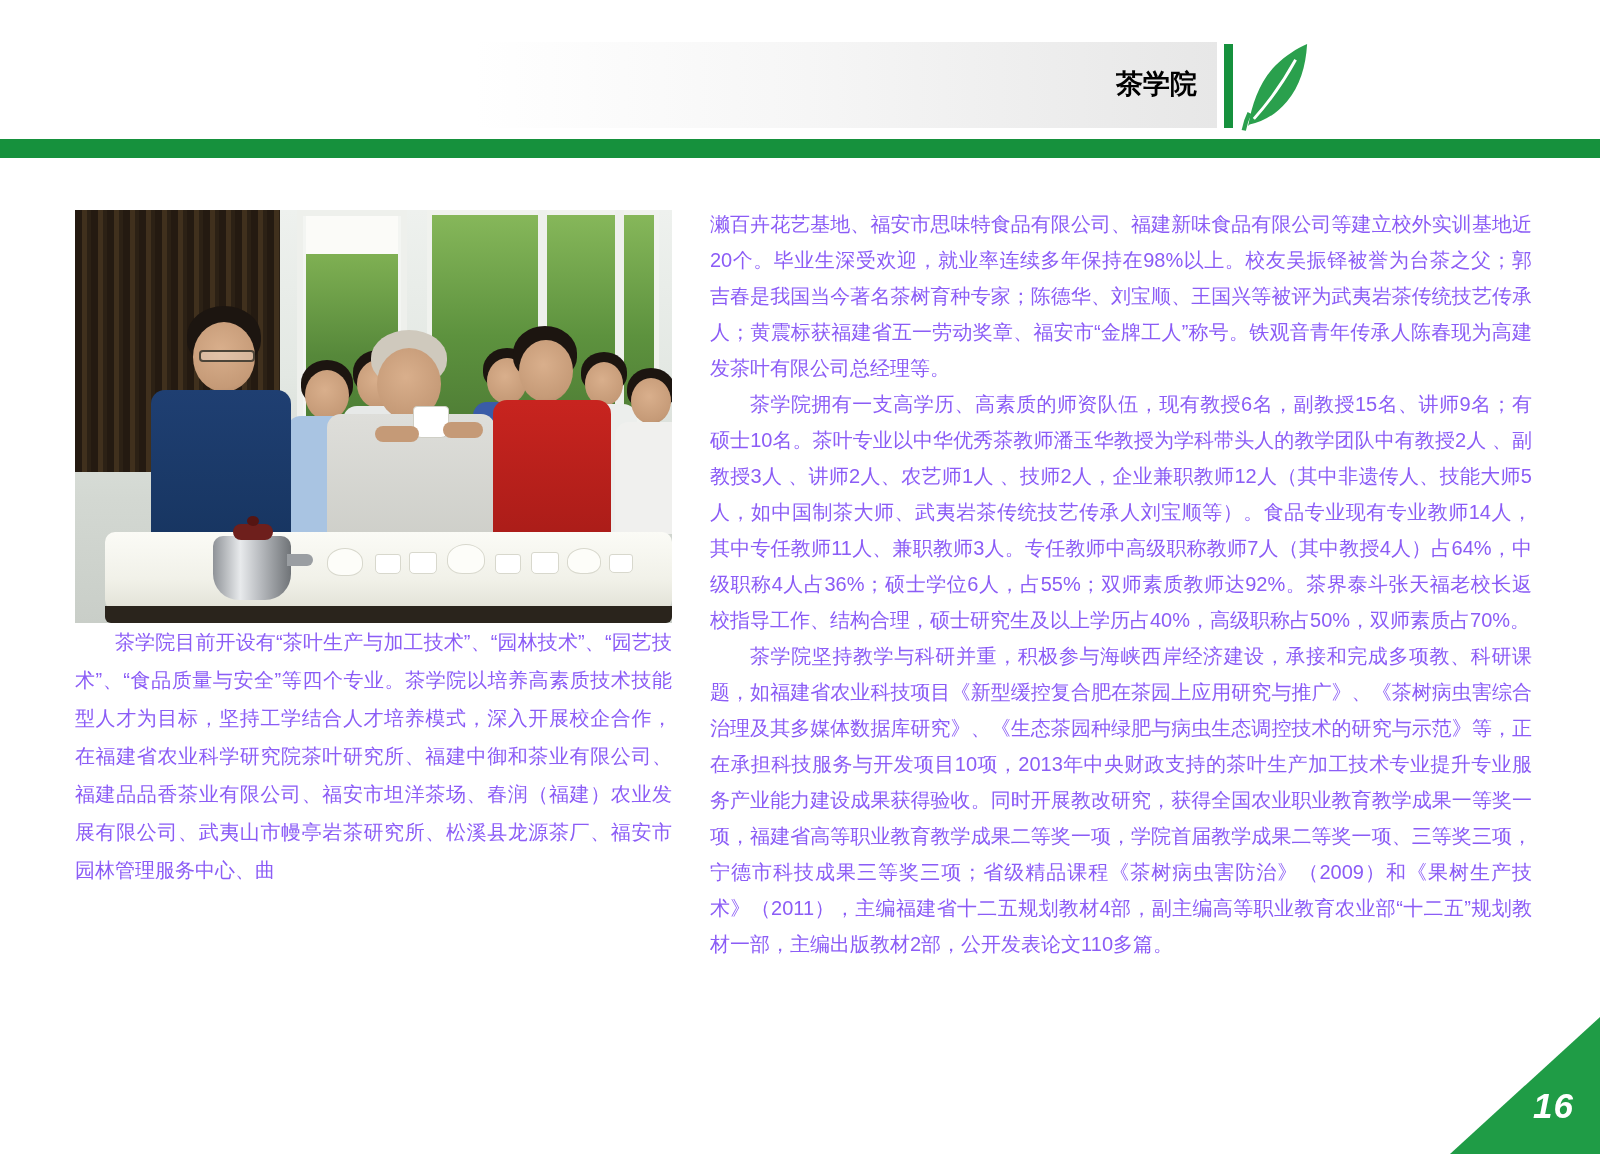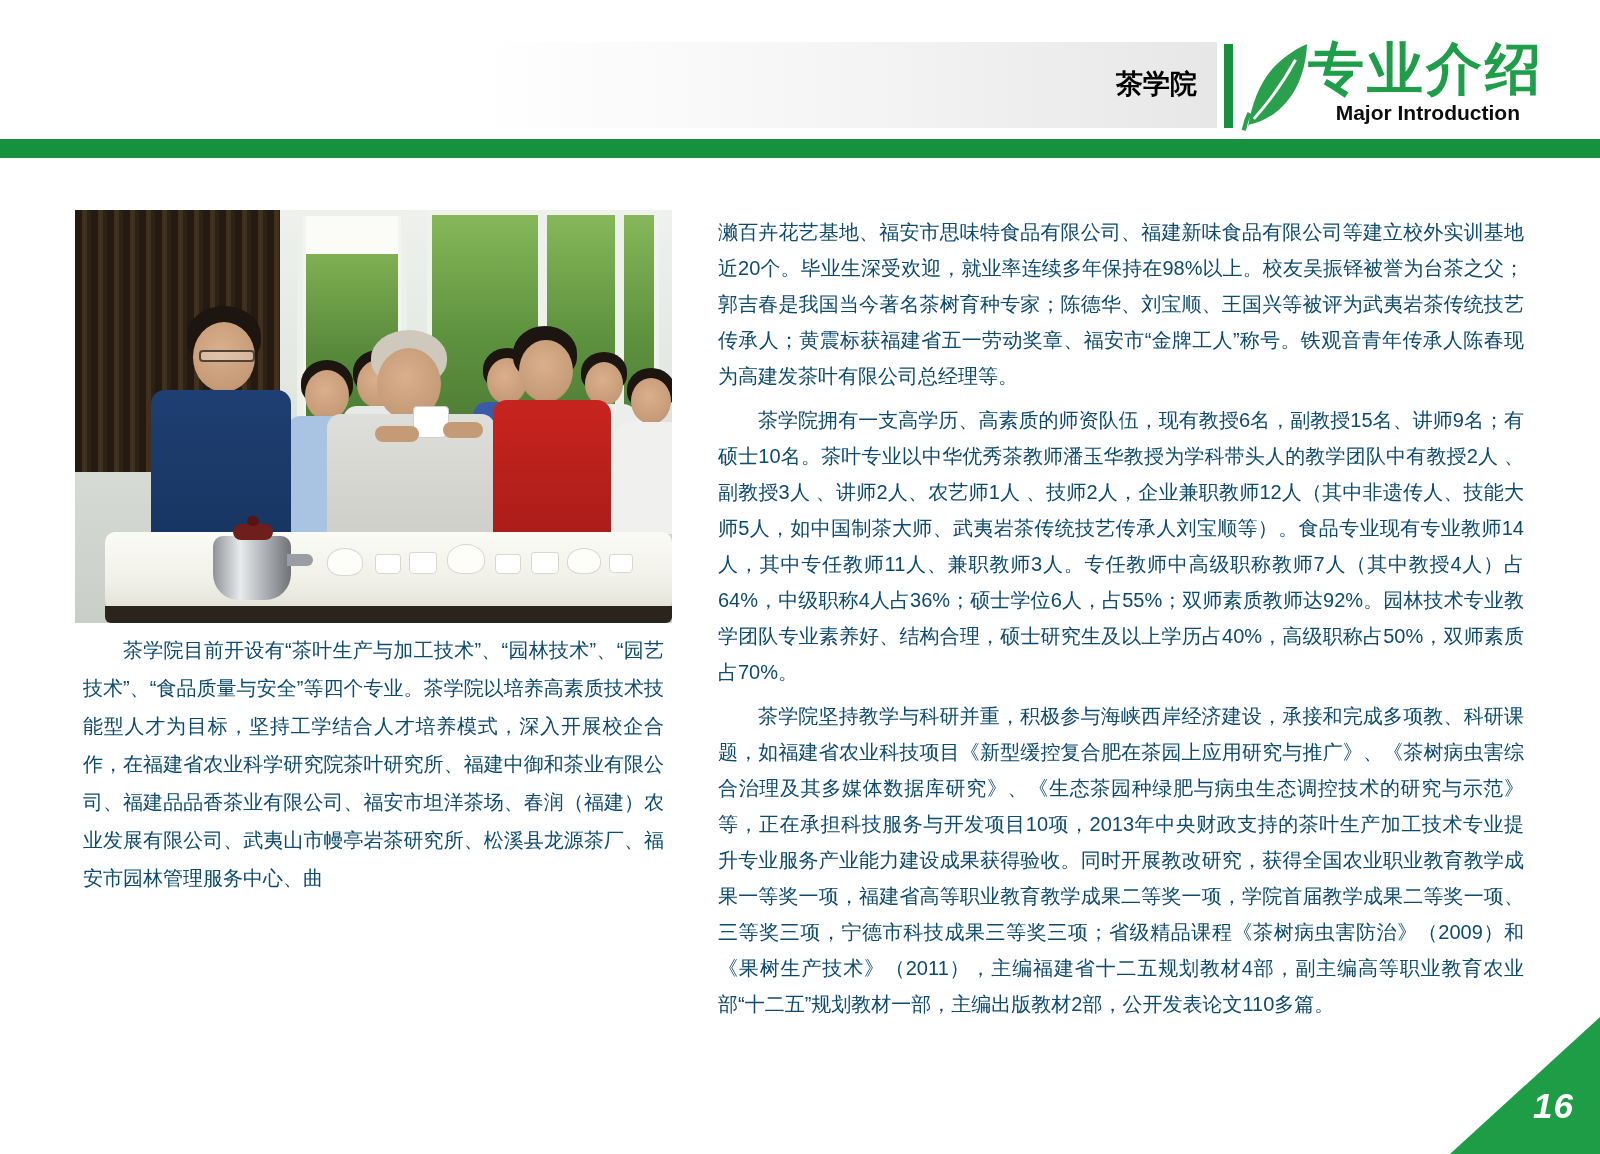--- a/index.html
+++ b/index.html
@@ -19,21 +19,21 @@
   .hdr-divider{position:absolute;left:1224px;top:44px;width:9px;height:84px;background:#16913d;}
   .hdr-leaf{position:absolute;left:1238px;top:36px;width:72px;height:98px;}
   .hdr-logo{position:absolute;left:1308px;top:40px;width:212px;text-align:right;}
   .hdr-logo-cn{font-size:56px;font-weight:bold;color:#1f9e4a;letter-spacing:3px;line-height:1.05;white-space:nowrap;}
   .hdr-logo-en{font-size:21px;font-weight:bold;color:#0d0d0d;line-height:1.1;margin-top:2px;}
   .hdr-bar{position:absolute;left:0;top:139px;width:1600px;height:19px;background:#16913d;}
   
   .col-left{position:absolute;left:75px;top:210px;width:597px;}
   .col-right{position:absolute;left:710px;top:206px;width:822px;}
   .body-text p{
-    margin:8px;font-size:20px;line-height:38px;color:#0c4a6e;
+    margin:0;font-size:20px;line-height:38px;color:#8b5cf6;
     text-align:justify;text-justify:inter-ideograph;
   }
   .col-right .body-text p{line-height:36px;}
   .indent{text-indent:2em;}
   .caption{
     width:100%;text-align:center;font-size:17px;color:#3a3a3a;
     margin:6px 0 8px 0;line-height:1.4;
   }
   
   .photo{
@@ -80,24 +80,20 @@
 
   <div class="hdr-band">
     <div class="hdr-college">茶学院</div>
   </div>
   <div class="hdr-divider"></div>
   <svg class="hdr-leaf" viewBox="0 0 100 130">
     <path d="M14 122 C20 90 30 60 52 38 C66 24 82 14 96 8 C94 40 86 66 68 88 C52 107 34 116 16 120 Z" fill="#2aa04d"></path>
     <path d="M22 112 C40 92 58 70 80 30" stroke="#ffffff" stroke-width="4" fill="none"></path>
     <path d="M8 128 C10 118 12 112 16 104" stroke="#2aa04d" stroke-width="6" fill="none"></path>
   </svg>
-  <div class="hdr-logo">
-    <div class="hdr-logo-cn">专业介绍</div>
-    <div class="hdr-logo-en">Major Introduction</div>
-  </div>
   <div class="hdr-bar"></div>
 
   <div class="col-left">
     <div class="photo">
       <div class="ph-curtain"></div>
       <div class="ph-win1"></div>
       <div class="ph-win1-bldg"></div>
       <div class="ph-win1-green"></div>
       <div class="ph-win2"></div>
       <div class="ph-mullion" style="left:463px;"></div>
@@ -154,21 +150,21 @@
 
 
     <div class="body-text">
       <p class="indent">茶学院目前开设有“茶叶生产与加工技术”、“园林技术”、“园艺技术”、“食品质量与安全”等四个专业。茶学院以培养高素质技术技能型人才为目标，坚持工学结合人才培养模式，深入开展校企合作，在福建省农业科学研究院茶叶研究所、福建中御和茶业有限公司、福建品品香茶业有限公司、福安市坦洋茶场、春润（福建）农业发展有限公司、武夷山市幔亭岩茶研究所、松溪县龙源茶厂、福安市园林管理服务中心、曲</p>
     </div>
   </div>
 
   <div class="col-right">
     <div class="body-text">
       <p>濑百卉花艺基地、福安市思味特食品有限公司、福建新味食品有限公司等建立校外实训基地近20个。毕业生深受欢迎，就业率连续多年保持在98%以上。校友吴振铎被誉为台茶之父；郭吉春是我国当今著名茶树育种专家；陈德华、刘宝顺、王国兴等被评为武夷岩茶传统技艺传承人；黄震标获福建省五一劳动奖章、福安市“金牌工人”称号。铁观音青年传承人陈春现为高建发茶叶有限公司总经理等。</p>
-      <p class="indent">茶学院拥有一支高学历、高素质的师资队伍，现有教授6名，副教授15名、讲师9名；有硕士10名。茶叶专业以中华优秀茶教师潘玉华教授为学科带头人的教学团队中有教授2人 、副教授3人 、讲师2人、农艺师1人 、技师2人，企业兼职教师12人（其中非遗传人、技能大师5人，如中国制茶大师、武夷岩茶传统技艺传承人刘宝顺等）。食品专业现有专业教师14人，其中专任教师11人、兼职教师3人。专任教师中高级职称教师7人（其中教授4人）占64%，中级职称4人占36%；硕士学位6人，占55%；双师素质教师达92%。园林技术专业教学团队专业素养好、结构合理，硕士研究生及以上学历占40%，高级职称占50%，双师素质占70%。</p>
+      <p class="indent">茶学院拥有一支高学历、高素质的师资队伍，现有教授6名，副教授15名、讲师9名；有硕士10名。茶叶专业以中华优秀茶教师潘玉华教授为学科带头人的教学团队中有教授2人 、副教授3人 、讲师2人、农艺师1人 、技师2人，企业兼职教师12人（其中非遗传人、技能大师5人，如中国制茶大师、武夷岩茶传统技艺传承人刘宝顺等）。食品专业现有专业教师14人，其中专任教师11人、兼职教师3人。专任教师中高级职称教师7人（其中教授4人）占64%，中级职称4人占36%；硕士学位6人，占55%；双师素质教师达92%。茶界泰斗张天福老校长返校指导工作、结构合理，硕士研究生及以上学历占40%，高级职称占50%，双师素质占70%。</p>
       <p class="indent">茶学院坚持教学与科研并重，积极参与海峡西岸经济建设，承接和完成多项教、科研课题，如福建省农业科技项目《新型缓控复合肥在茶园上应用研究与推广》、《茶树病虫害综合治理及其多媒体数据库研究》、《生态茶园种绿肥与病虫生态调控技术的研究与示范》等，正在承担科技服务与开发项目10项，2013年中央财政支持的茶叶生产加工技术专业提升专业服务产业能力建设成果获得验收。同时开展教改研究，获得全国农业职业教育教学成果一等奖一项，福建省高等职业教育教学成果二等奖一项，学院首届教学成果二等奖一项、三等奖三项，宁德市科技成果三等奖三项；省级精品课程《茶树病虫害防治》（2009）和《果树生产技术》（2011），主编福建省十二五规划教材4部，副主编高等职业教育农业部“十二五”规划教材一部，主编出版教材2部，公开发表论文110多篇。</p>
     </div>
   </div>
 
   <div class="pg-tri"></div>
   <div class="pg-num">16</div>
 
 </div>
 
 </body></html>

